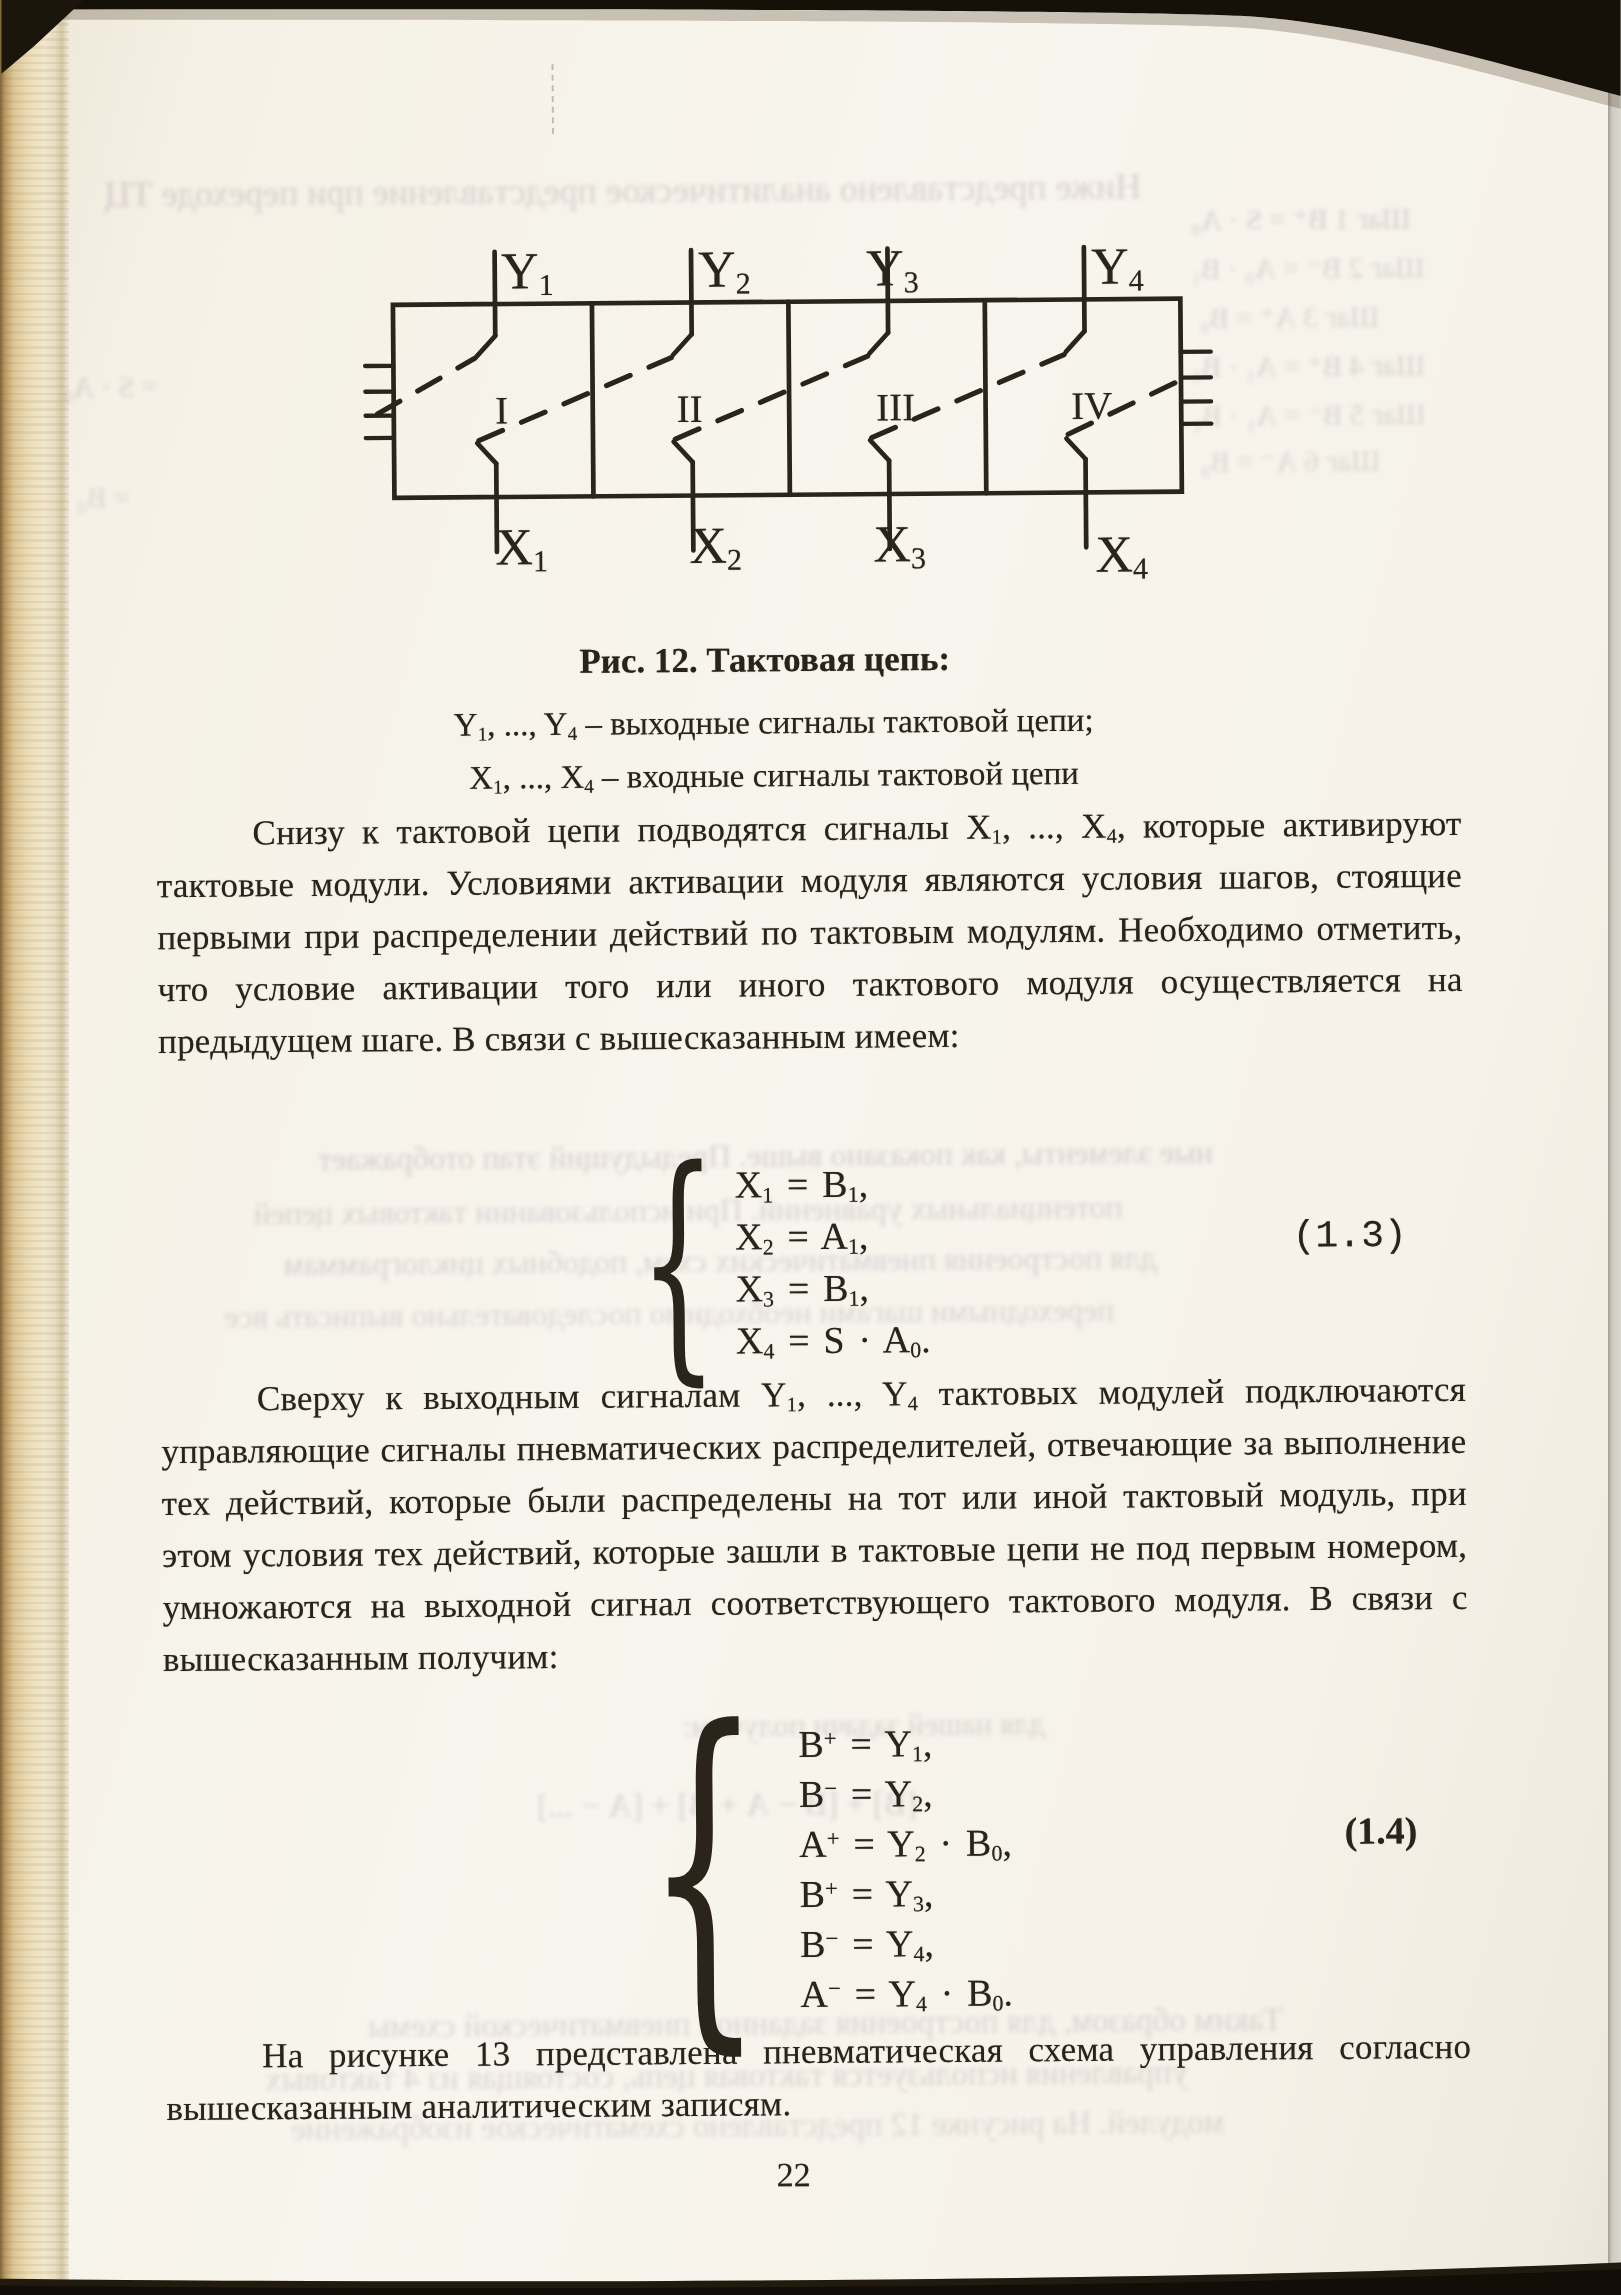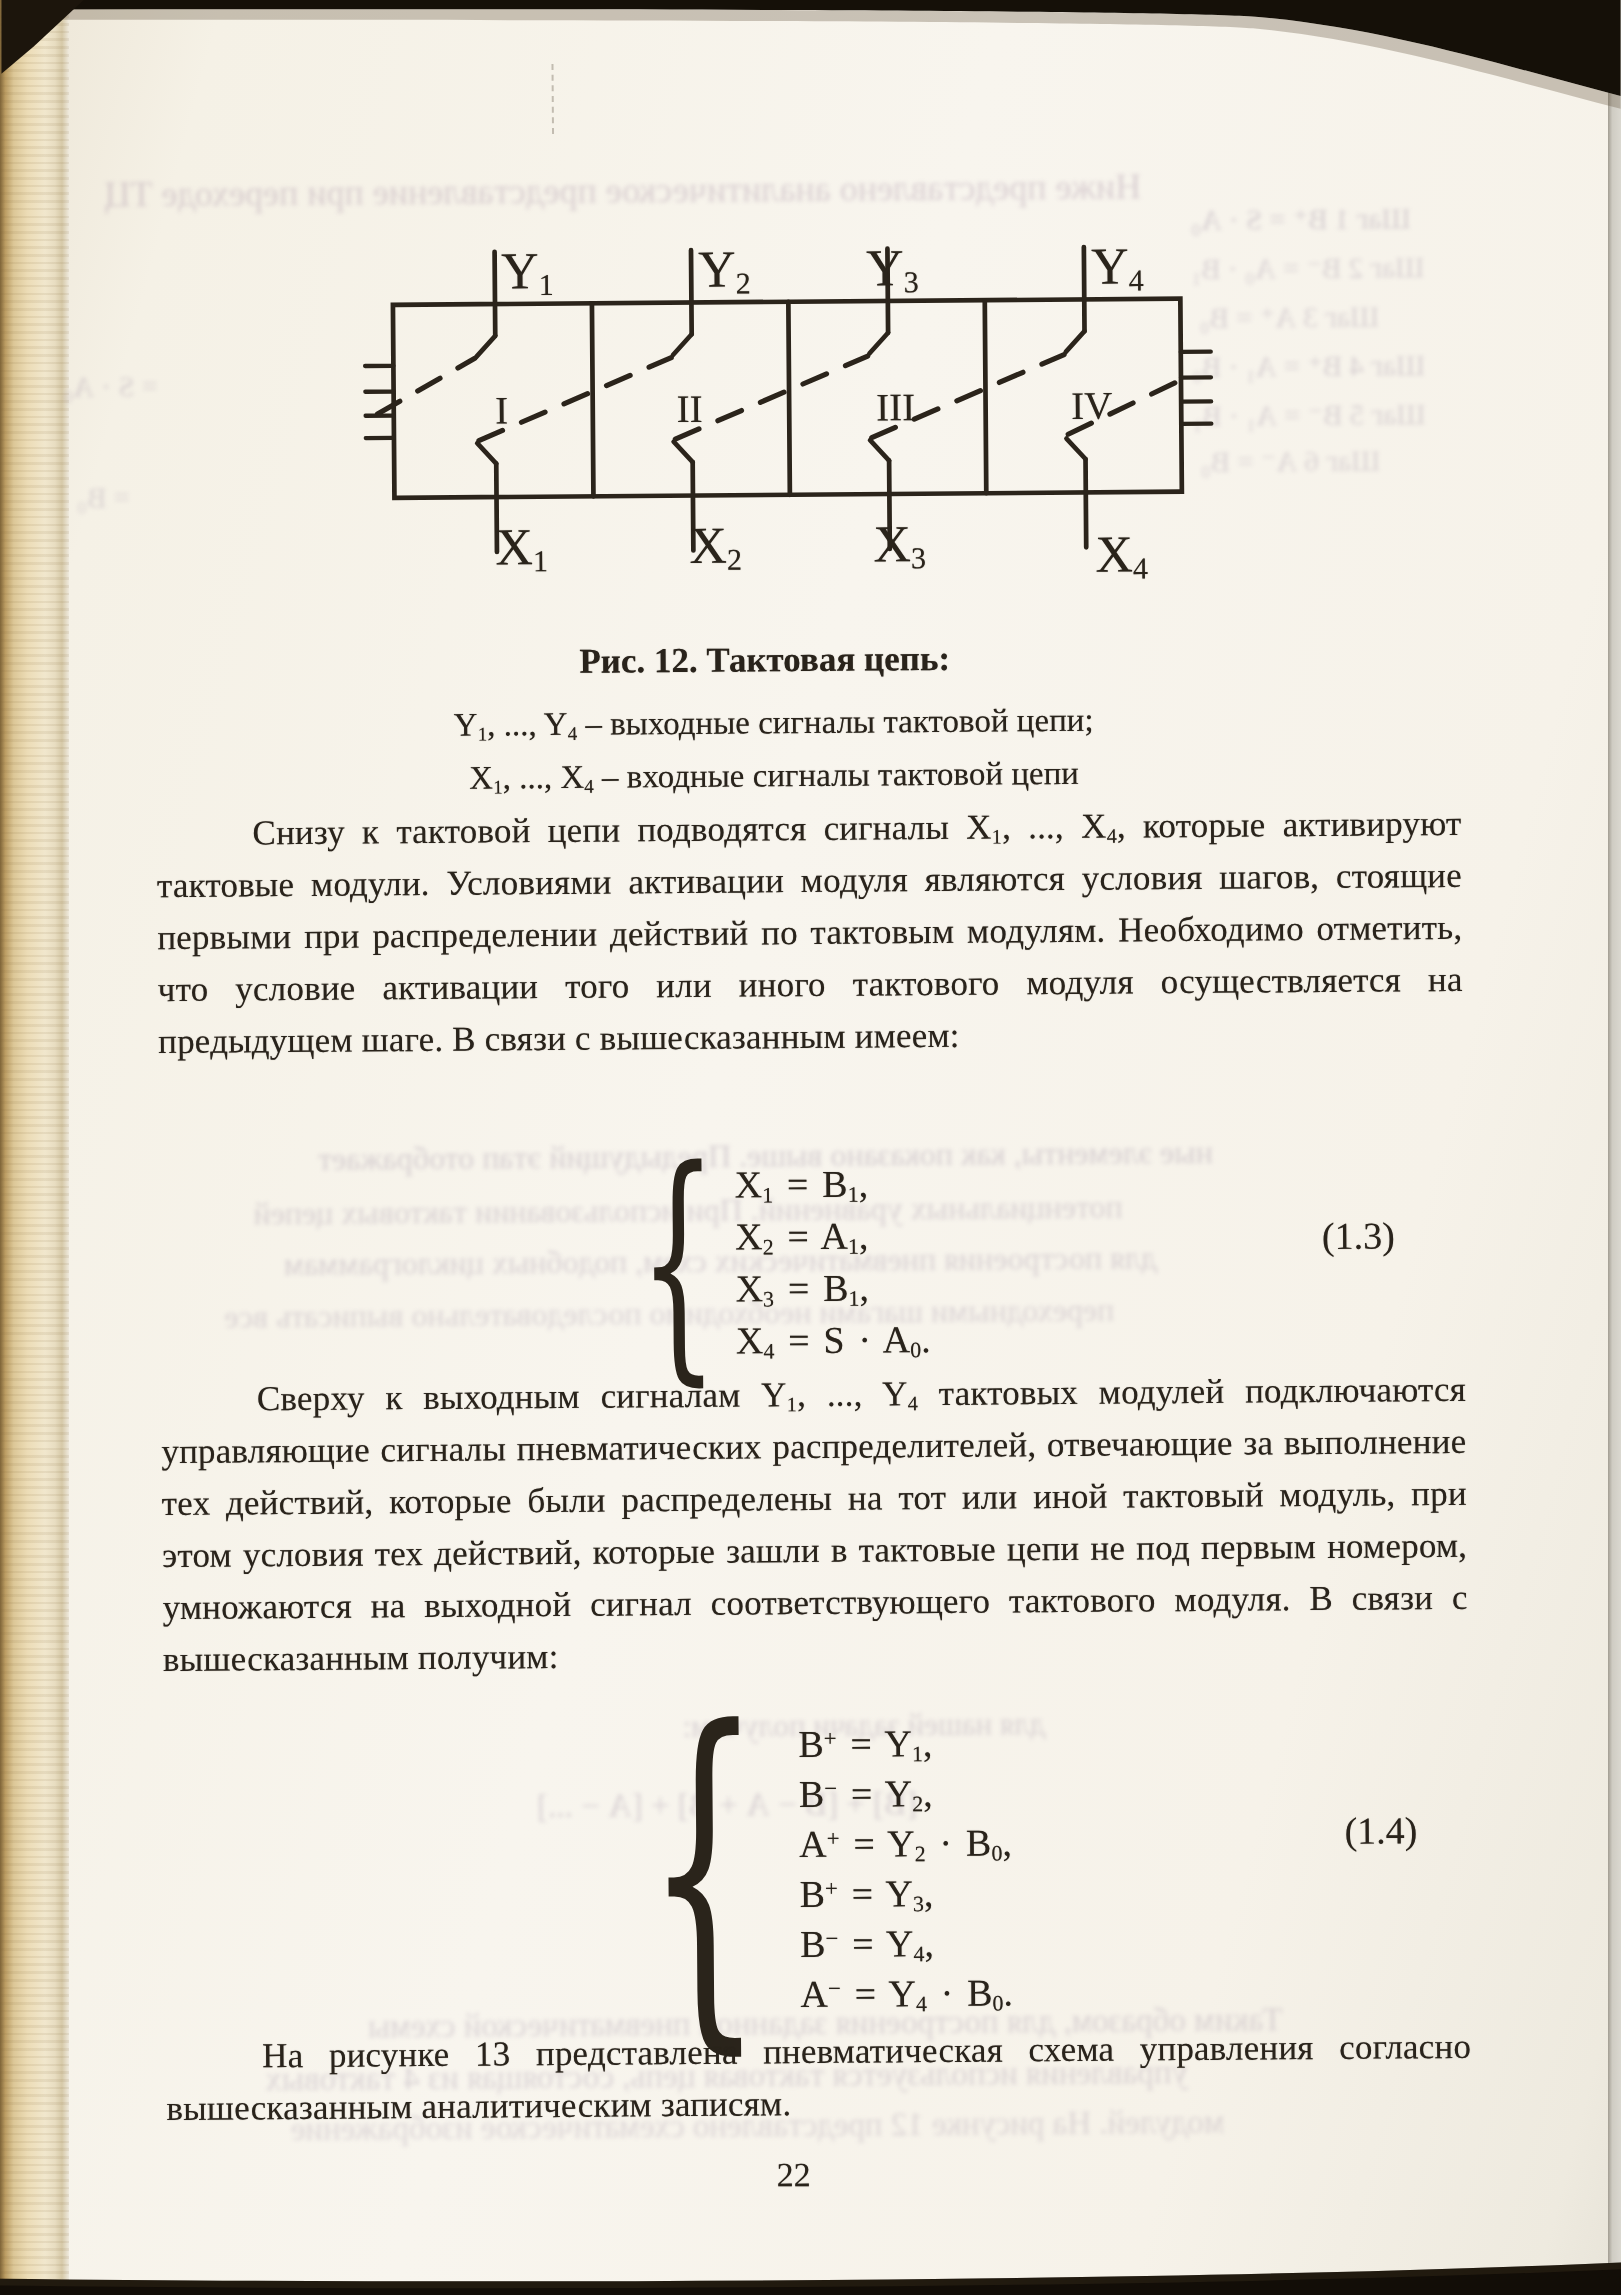--- a/index.html
+++ b/index.html
@@ -46,22 +46,22 @@
   #eq14 .eqbody{margin-left:455px;}
   .brace{font-family:"DejaVu Serif",serif;line-height:1;transform:scaleX(.5);
     margin:0 -22px 0 -33px;color:#2a241b;}
   .brace-4{font-size:249px;}
   .brace-6{font-size:369px;}
   .eqlines{display:flex;flex-direction:column;}
   .eqline{font-size:38px;word-spacing:4.3px;}
   #eq13 .eqline{line-height:52px;}
   #eq14 .eqline{line-height:50px;}
   .eqlabel{position:absolute;top:50%;transform:translateY(-50%);font-size:38px;}
-  #eq13 .eqlabel{right:70px;}
-  #eq14 .eqlabel{right:52px;}
+  #eq13 .eqlabel{right:58px;font-family:Liberation Mono, monospace;}
+  #eq14 .eqlabel{right:52px;font-weight:bold;}
   
   .pageno{position:absolute;left:159px;width:1253px;top:2156px;text-align:center;font-size:34px;}
   .crease{position:absolute;left:560px;top:62px;height:70px;width:0;
     border-left:2.6px dashed rgba(110,100,85,.38);}
   
   .bleed{position:absolute;transform:scaleX(-1);white-space:nowrap;color:#94849b;
     filter:blur(2.1px);font-size:33px;z-index:0;}
   .bl0{left:112px;top:168px;font-size:36px;opacity:.40;color:#ab96a8;}
   .bl1{left:1198px;top:206px;font-size:29px;opacity:.34;}
   .bl2{left:1198px;top:255px;font-size:29px;opacity:.30;}

